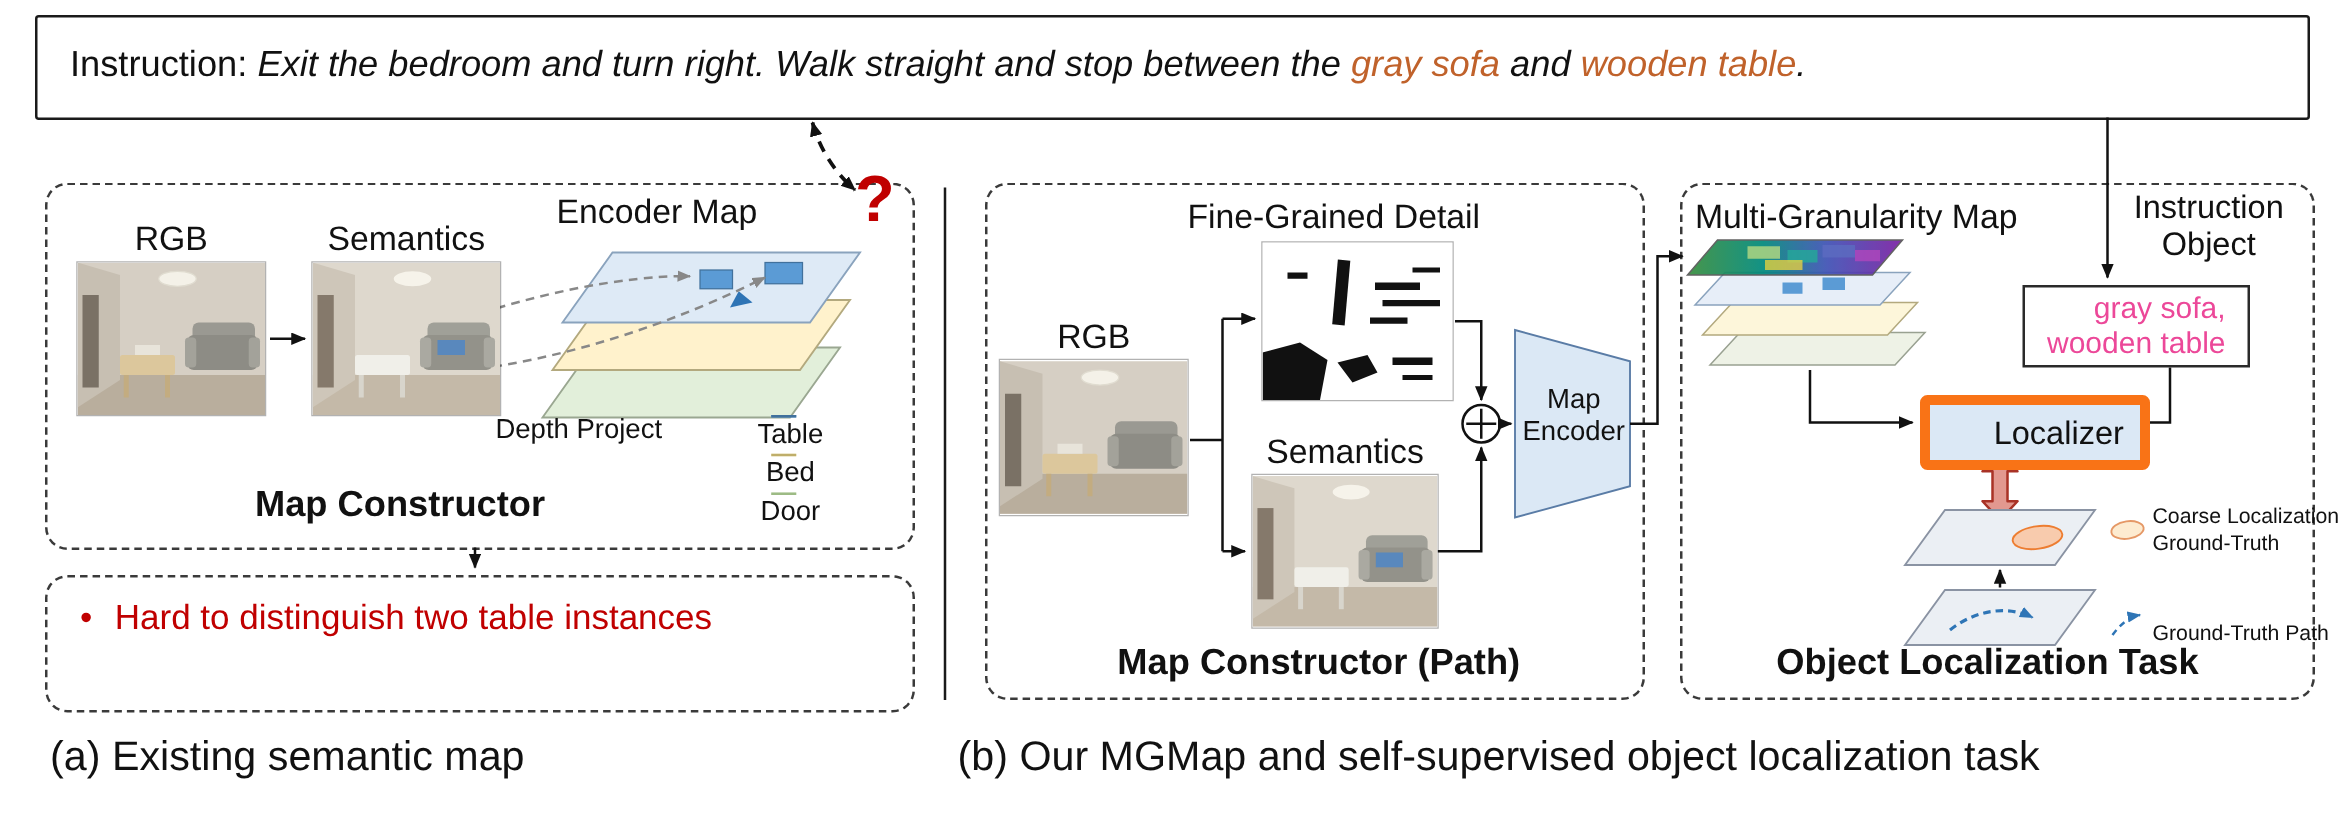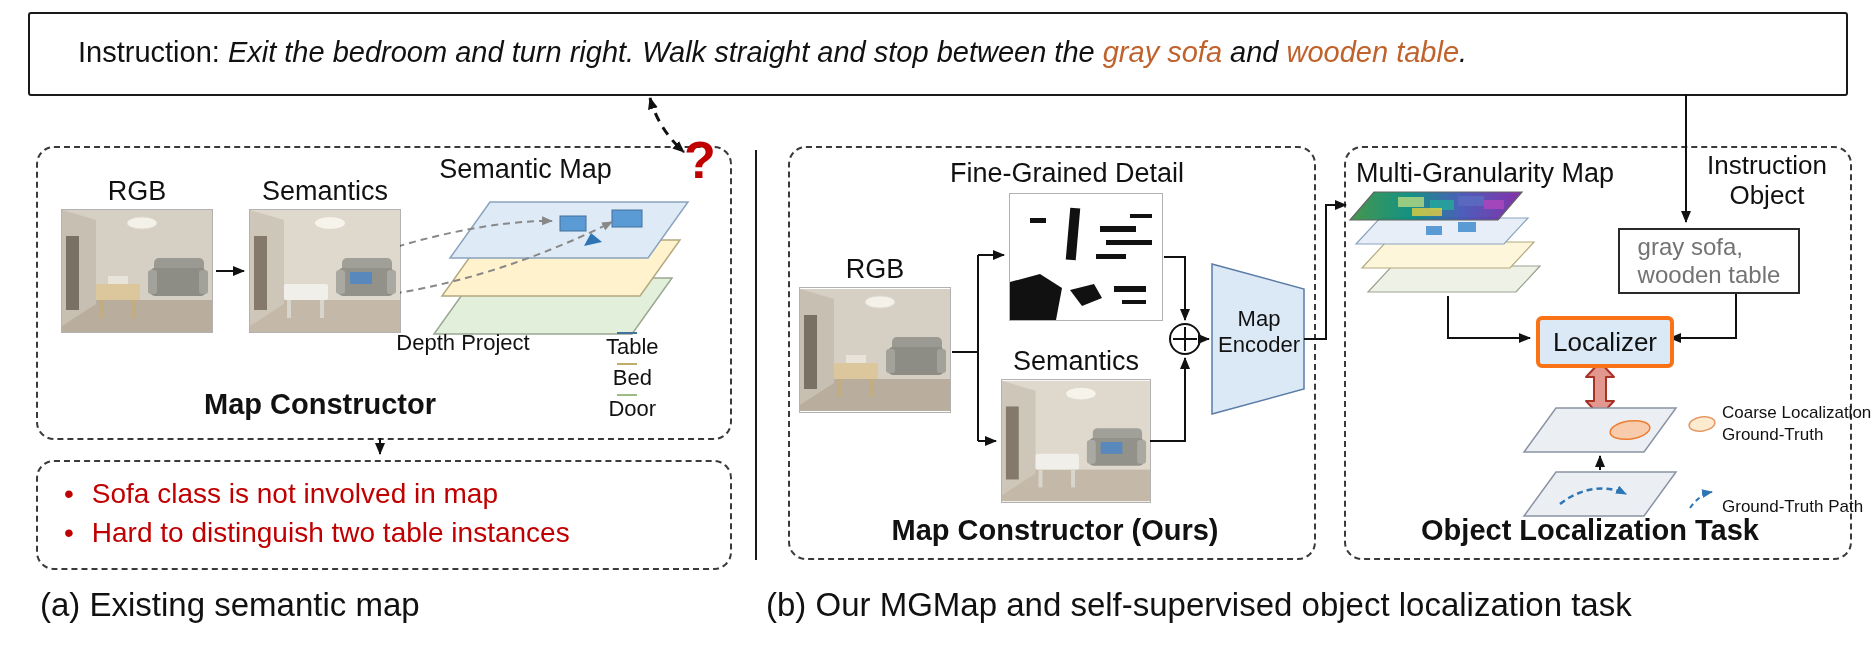--- a/index.html
+++ b/index.html
@@ -6,43 +6,43 @@
   .canvas {
     position:relative; width:1876px; height:656px; background:#fff;
     font-family:"Liberation Sans", sans-serif; color:#111; overflow:hidden;
   }
   .box-solid { position:absolute; border:2px solid #1a1a1a; border-radius:3px; background:#fff; }
   .box-dashed { position:absolute; border:2px dashed #3a3a3a; border-radius:18px; }
   .lbl { position:absolute; text-align:center; font-size:27px; color:#111; line-height:1.15; }
   .bold-title { font-weight:700; font-size:29px; }
   .caption { position:absolute; font-size:33px; text-align:left; color:#111; }
   .pre { white-space:pre-line; }
-  .instr-text { position:absolute; left:78px; top:12px; height:80px; line-height:80px; font-size:29px; white-space:nowrap; }
+  .instr-text { position:absolute; left:56px; top:12px; height:80px; line-height:80px; font-size:29px; white-space:nowrap; }
   .it { font-style:italic; }
   .obj { color:#C0622B; }
   .issues-inner { position:absolute; left:36px; top:462px; width:692px; padding-top:9px; }
   .issue-row { font-size:28px; color:#C00000; margin:7px 0 0 28px; white-space:nowrap; }
   .issue-row::before { content:"•"; margin-right:18px; }
   .img-frame { position:absolute; overflow:hidden; box-shadow:0 0 0 1px rgba(0,0,0,.3); background:#fff; }
   .img-frame svg { width:100%; height:100%; display:block; }
   .legend { position:absolute; left:606px; top:332px; }
   .legend-row { display:flex; align-items:center; margin-bottom:9px; height:22px;flex-direction:column; }
   .swatch { width:20px; height:20px; margin-right:10px; box-sizing:border-box; }
   .swatch.table { background:#5B9BD5; border:1px solid #41719C; }
   .swatch.bed { background:#FFF2CC; border:1px solid #bfae6a; }
   .swatch.door { background:#E2EFDA; border:1px solid #9dbb85; }
   .legend-label { font-size:22px; }
   .qmark { position:absolute; left:684px; top:130px; font-size:52px; font-weight:700; color:#C00000; }
   .divider { position:absolute; left:755px; top:150px; width:2px; height:410px; background:#1a1a1a; }
   .encoder-text { position:absolute; left:1212px; top:306px; width:94px; text-align:center; font-size:22px; line-height:26px; }
   .objects-box { position:absolute; left:1618px; top:228px; width:178px; height:62px; border:2px solid #2a2a2a; background:#fff;
                  display:flex; align-items:center; justify-content:center; }
-  .objects-text { font-size:24px; line-height:28px; color:#737373; text-align:left; }
-  .localizer { position:absolute; left:1536px; top:316px; width:130px; height:44px; background:#DBE8F5; border:4px solid #f97316;
-               border-radius:6px; display:flex; align-items:center; justify-content:center; font-size:26px; }
+  .objects-text { font-size:24px; line-height:28px; color:#ec4899; text-align:right; }
+  .localizer { position:absolute; left:1536px; top:316px; width:130px; height:44px; background:#DBE8F5; border:8px solid #f97316;
+               border-radius:6px; display:flex; align-items:center; justify-content:center; font-size:26px;padding-left:38px; }
   .small-legend { position:absolute; font-size:17px; line-height:22px; color:#111; }
   .overlay { position:absolute; left:0; top:0; width:1876px; height:656px; pointer-events:none; }
   .z1 { z-index:1; } .z2 { z-index:2; } .z3 { z-index:3; }
 </style>
 </head>
 <body>
 
 <div class="canvas">
 
   <svg width="0" height="0" style="position:absolute" aria-hidden="true">
@@ -192,21 +192,21 @@
       </svg>
   </div>
 
   <div class="lbl z3" style="left:247px; top:176px; width:156px;">Semantics</div>
   <div class="img-frame z3" style="left:250px; top:210px; width:150px; height:122px;">
     <svg viewBox="0 0 150 122">
         <use href="#roomB" xlink:href="#roomB"></use>
       </svg>
   </div>
 
-  <div class="lbl z3" style="left:428px; top:154px; width:195px;">Semantic Map</div>
+  <div class="lbl z3" style="left:428px; top:154px; width:195px;">Encoder Map</div>
   <div class="lbl z3" style="left:388px; top:330px; width:150px; font-size:22px;">Depth Project</div>
 
   <div class="legend z3">
     <div class="legend-row">
       <div class="swatch table"></div>
       <div class="legend-label">Table</div>
     </div>
     <div class="legend-row">
       <div class="swatch bed"></div>
       <div class="legend-label">Bed</div>
@@ -215,21 +215,20 @@
       <div class="swatch door"></div>
       <div class="legend-label">Door</div>
     </div>
   </div>
 
   <div class="lbl bold-title z3" style="left:100px; top:388px; width:440px;">Map Constructor</div>
 
   <div class="qmark z3">?</div>
 
   <div class="issues-inner z3">
-    <div class="issue-row">Sofa class is not involved in map</div>
     <div class="issue-row">Hard to distinguish two table instances</div>
   </div>
 
   <div class="caption z3" style="left:40px; top:586px; width:600px;">(a) Existing semantic map</div>
 
   <div class="lbl z3" style="left:942px; top:158px; width:250px;">Fine-Grained Detail</div>
   <div class="img-frame z3" style="left:1010px; top:194px; width:152px; height:126px;">
     <svg viewBox="0 0 152 126">
       <rect width="152" height="126" fill="#fff"></rect>
       <polygon points="0,88 30,80 52,94 46,126 0,126" fill="#111"></polygon>
@@ -255,21 +254,21 @@
   <div class="lbl z3" style="left:998px; top:346px; width:156px;">Semantics</div>
   <div class="img-frame z3" style="left:1002px; top:380px; width:148px; height:122px;">
     <svg viewBox="0 0 150 122">
         <use href="#roomB" xlink:href="#roomB"></use>
       </svg>
   </div>
 
   <div class="encoder-text pre z3">Map
 Encoder</div>
 
-  <div class="lbl bold-title z3" style="left:840px; top:514px; width:430px;">Map Constructor (Ours)</div>
+  <div class="lbl bold-title z3" style="left:840px; top:514px; width:430px;">Map Constructor (Path)</div>
 
   <div class="caption z3" style="left:766px; top:586px; width:1086px;">(b) Our MGMap and self-supervised object localization task</div>
 
   <div class="lbl z3" style="left:1350px; top:158px; width:270px;">Multi-Granularity Map</div>
 
   <div class="lbl pre z3" style="left:1692px; top:150px; width:150px; font-size:26px; line-height:30px;">Instruction
 Object</div>
 
   <div class="objects-box z3">
     <div class="objects-text pre">gray sofa,

